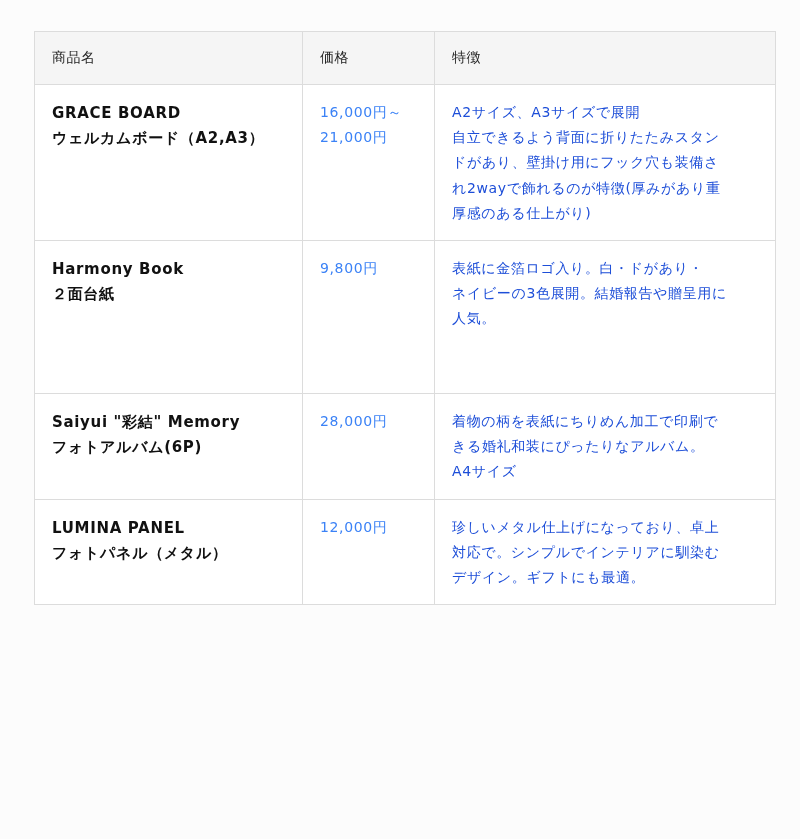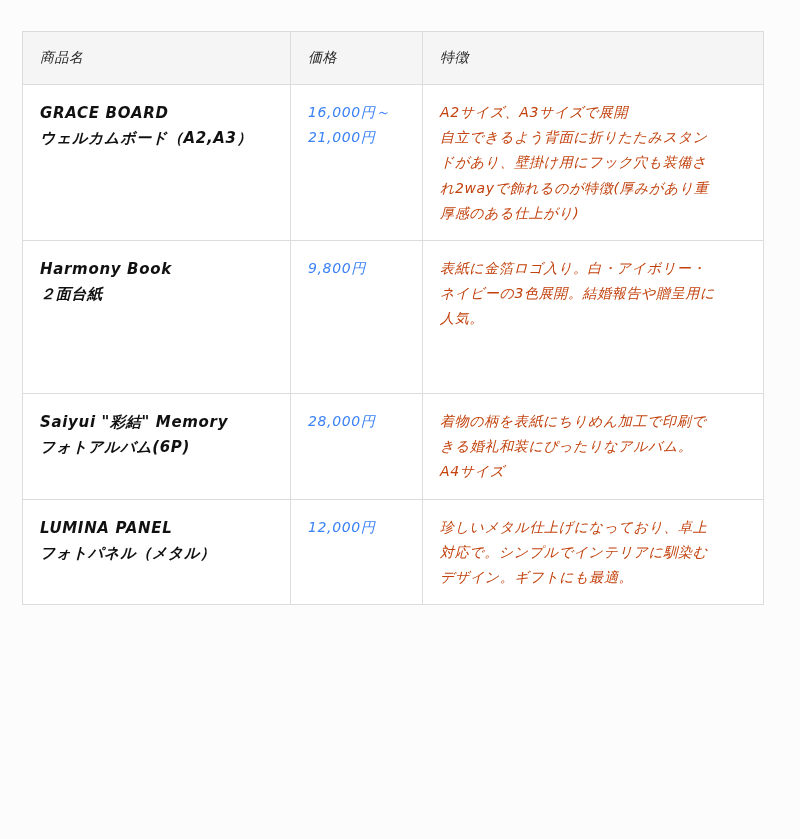--- a/index.html
+++ b/index.html
@@ -6,24 +6,23 @@
     margin: 0;
     padding: 0;
     width: 800px;
     height: 839px;
     background: #fcfcfc;
     font-family: "DejaVu Sans", "Liberation Sans", sans-serif;
     color: #1f1f1f;
   }
   .table-wrap {
     position: absolute;
-    left: 22px;
+    left: 34px;
     top: 31px;
     width: 741px;
-    font-style: italic;
   }
   table.product-table {
     border-collapse: collapse;
     width: 741px;
     background: #ffffff;
     table-layout: fixed;
   }
   col.c-name  { width: 268px; }
   col.c-price { width: 132px; }
   col.c-feat  { width: 341px; }
@@ -41,21 +40,21 @@
     padding: 17px 17px 16px;
     letter-spacing: 0.04em;
     height: 53px;
   }
   td {
     font-size: 14px;
     line-height: 1.8;
     padding: 15px 17px 14px;
     letter-spacing: 0.045em;
     white-space: pre-line;
-    color: #c2410c;
+    color: #1d4ed8;
   }
   td.name-cell {
     font-weight: 700;
     font-size: 15px;
     line-height: 1.68;
     padding-top: 16px;
     color: #111111;
   }
   td.price-cell { color: #3b82f6; }
   tbody tr:nth-child(1) { height: 155px; margin-left: 44px; }
@@ -91,21 +90,21 @@
         <td class="features-cell">A2サイズ、A3サイズで展開
 自立できるよう背面に折りたたみスタン
 ドがあり、壁掛け用にフック穴も装備さ
 れ2wayで飾れるのが特徴(厚みがあり重
 厚感のある仕上がり)</td>
       </tr>
       <tr>
         <td class="name-cell">Harmony Book
 ２面台紙</td>
         <td class="price-cell">9,800円</td>
-        <td class="features-cell">表紙に金箔ロゴ入り。白・アイボリー・
+        <td class="features-cell">表紙に金箔ロゴ入り。白・ドがあり・
 ネイビーの3色展開。結婚報告や贈呈用に
 人気。</td>
       </tr>
       <tr>
         <td class="name-cell">Saiyui "彩結" Memory
 フォトアルバム(6P)</td>
         <td class="price-cell">28,000円</td>
         <td class="features-cell">着物の柄を表紙にちりめん加工で印刷で
 きる婚礼和装にぴったりなアルバム。
 A4サイズ</td>

